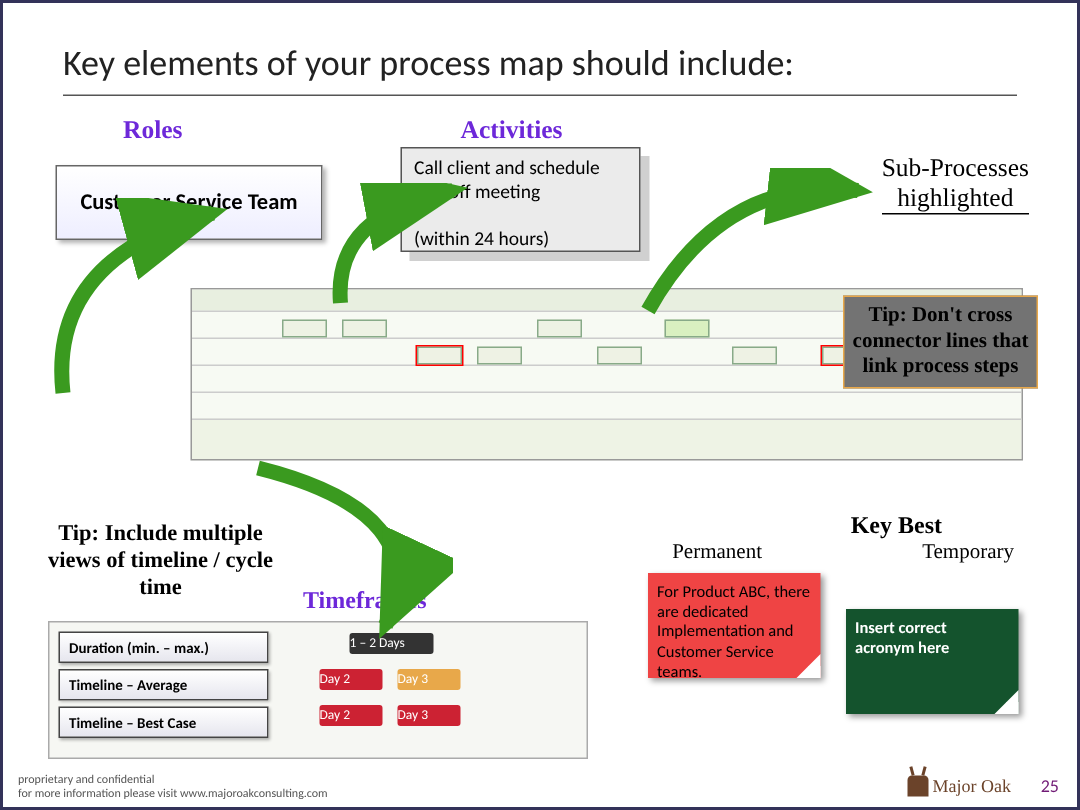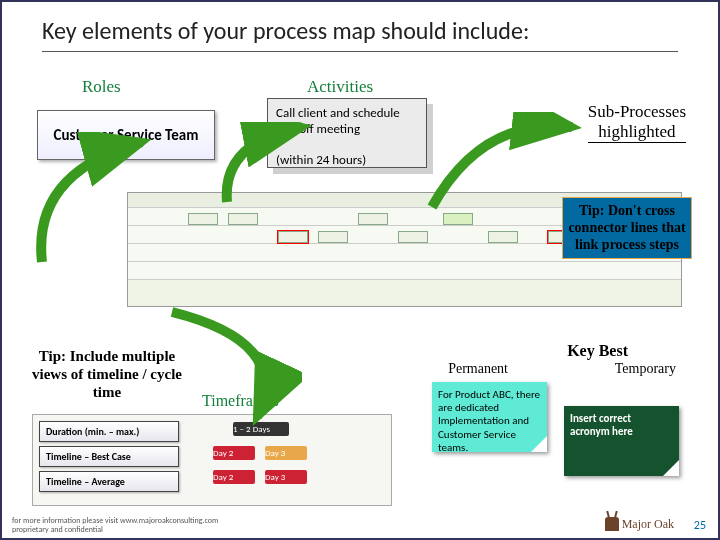--- a/index.html
+++ b/index.html
@@ -8,32 +8,32 @@
     height: 540px;
     font-family: Calibri, Arial, sans-serif;
     background: #fff;
     border: 2px solid #333259;
     position: relative;
     overflow: hidden;
   }
   .title {
     font-size: 24px;
     color: #222;
-    padding: 14px 40px 6px 40px;
+    padding: 26px 40px 6px 40px;
   }
   .hr {
     height: 1px;
     background: #555;
     margin: 0 40px 4px 40px;
   }
   .lbl {
     position: absolute;
     font-family: "Times New Roman", serif;
-    font-weight: normal;
-    color: #15803d;
+    font-weight: bold;
+    color: #6d28d9;
     font-size: 17px;
     text-align: right;
     line-height: 1.15;
   }
   .roles-box {
     position: absolute;
     left: 35px; top: 108px;
     width: 178px; height: 50px;
     background: linear-gradient(#fff,#eef);
     border: 1px solid #666;
@@ -74,21 +74,21 @@
   }
   .map-row { position:absolute; left:0; right:0; height:18px; border-top:1px solid #ccc; }
   .map-row.hdr { height:14px; background:#e8efe0; top:0; border-top:none;}
   .mini { position:absolute; width:30px; height:12px; background:#eef2e4; border:1px solid #8a8; }
   .mini.red { outline:1.5px solid #f00; }
   .mini.grn { background:#d9f0c0; }
   .tip1 {
     position: absolute;
     right: 26px; top: 195px;
     width: 130px;
-    background: #0369a1;
+    background: #737373;
     border: 1.5px solid #e8a84a;
     font-family: "Times New Roman", serif;
     font-weight: bold;
     font-size: 14px;
     text-align: center;
     padding: 5px 4px;
     line-height: 1.2;
   }
   .tip2 {
     position: absolute;
@@ -127,36 +127,36 @@
   .perm-lbl { position:absolute; right: 210px; top: 359px; font-family:"Times New Roman",serif; font-size:14px; }
   .temp-lbl { position:absolute; right: 42px; top: 359px; font-family:"Times New Roman",serif; font-size:14px; }
   .note-box {
     position:absolute;
     width:115px; height:70px;
     font-size:11px;
     padding:6px 6px;
     line-height:1.2;
     box-shadow: 2px 2px 4px rgba(0,0,0,.4);
   }
-  .note-yellow { background:#5eead4; left:430px; top:380px; }
+  .note-yellow { background:#ef4444; left:430px; top:380px; }
   .note-red { background:#14532d; color:#fff; font-weight:bold; left:562px; top:404px; }
   .note-red::after, .note-yellow::after {
     content:""; position:absolute; right:0; bottom:0;
     border:8px solid transparent;
     border-right-color:#fff; border-bottom-color:#fff;
   }
   .footer {
     position:absolute;
     left:10px; bottom:4px;
     font-size:8px; color:#555;
     line-height:1.15;
   }
   .pgnum {
     position:absolute; right:12px; bottom:6px;
-    font-size:12px; color:#0369a1;
+    font-size:12px; color:#701a75;
   }
   .logo {
     position:absolute; right:44px; bottom:6px;
     font-size:12px; color:#6b432a;
     font-family: Georgia, serif;
   }
   .logo .ico {
     display:inline-block; width:14px; height:14px;
     background:#6b432a; border-radius:3px 3px 0 0;
     vertical-align:-3px; margin-right:3px;
@@ -210,22 +210,22 @@
 <div class="tip2">Tip:  Include multiple views of timeline / cycle time</div>
 
 <div class="lbl" style="left:200px; top:390px; font-size:16px;">Timeframes</div>
 
 <div class="notes-hdr">Key Best</div>
 <div class="perm-lbl">Permanent</div>
 <div class="temp-lbl">Temporary</div>
 
 <div class="tf-block">
   <div class="tf-lbl">Duration (min. – max.)</div>
+  <div class="tf-lbl">Timeline – Average</div>
   <div class="tf-lbl">Timeline – Best Case</div>
-  <div class="tf-lbl">Timeline – Average</div>
   <div class="tf-bar" style="background:#333;left:200px;top:7px;width:56px;">1 – 2 Days</div>
   <div class="tf-bar" style="background:#c23;left:180px;top:31px;width:42px;">Day 2</div>
   <div class="tf-bar" style="background:#e8a84a;left:232px;top:31px;width:42px;">Day 3</div>
   <div class="tf-bar" style="background:#c23;left:180px;top:55px;width:42px;">Day 2</div>
   <div class="tf-bar" style="background:#c23;left:232px;top:55px;width:42px;">Day 3</div>
 </div>
 
 <div class="note-box note-yellow">For Product ABC, there are dedicated Implementation and Customer Service teams.</div>
 <div class="note-box note-red">Insert correct acronym here</div>
 
@@ -256,17 +256,17 @@
 <svg class="arrow" style="left:150px; top:300px;" width="150" height="130">
   <defs>
       <marker id="ah4" markerWidth="8" markerHeight="8" refX="6" refY="3" orient="auto">
         <path d="M0,0 L7,3 L0,6 Z" fill="#3a9a1f"></path>
       </marker>
     </defs>
   <path d="M20,10 Q140,40 105,115" stroke="#3a9a1f" stroke-width="10" fill="none" marker-end="url(#ah4)"></path>
 </svg>
 
 <div class="footer">
+  <div>proprietary and confidential</div>
   <div>for more information please visit www.majoroakconsulting.com</div>
-  <div>proprietary and confidential</div>
 </div>
 <div class="logo"><span class="ico"></span><span>Major Oak</span></div>
 <div class="pgnum">25</div>
 
 </body></html>

